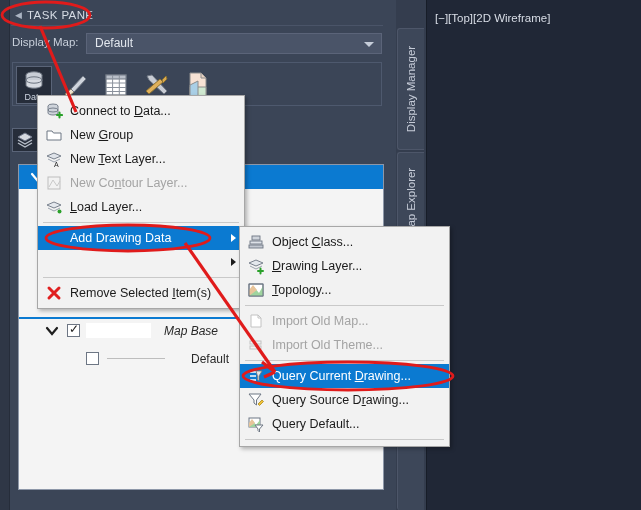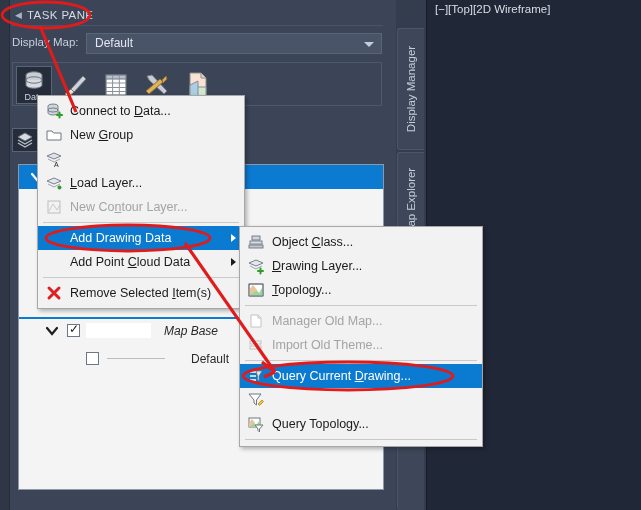--- a/index.html
+++ b/index.html
@@ -231,21 +231,21 @@
   .viewport {
     position: absolute;
     left: 426px; top: 0;
     width: 215px; height: 510px;
     background: #202736;
     border-left: 1px solid #171d28;
     box-sizing: border-box;
   }
   .viewport-label {
     position: absolute;
-    left: 8px; top: 3px;
+    left: 8px; top: 12px;
     color: #d8dde6;
     font-size: 11.5px;
     white-space: nowrap;
   }
 
   
   .menu {
     position: absolute;
     background: #f2f2f2;
     border: 1px solid #a7a7a7;
@@ -463,69 +463,69 @@
     </div>
 
     <div class="menu-item">
       <span class="mi-icon">
         <svg width="18" height="18" viewBox="0 0 18 18">
           <path d="M2 6 L9 3 L16 6 L9 9 Z" fill="#dfe3e9" stroke="#6d7683" stroke-width="0.9"></path>
           <path d="M3 9 L9 12 L15 9" fill="none" stroke="#9aa2ae" stroke-width="1"></path>
           <text x="9" y="17" font-size="7" fill="#222" font-family="Liberation Sans, sans-serif">A</text>
         </svg>
       </span>
+      <span class="mi-text">New <u>T</u>ext Layer...</span>
+    </div>
+
+    <div class="menu-item disabled">
+      <span class="mi-icon">
+        <svg width="18" height="18" viewBox="0 0 18 18">
+          <rect x="3" y="3" width="12" height="12" fill="none" stroke="#bdbdbd" stroke-width="1"></rect>
+          <path d="M4 13 L8 6 L12 12 L15 7" fill="none" stroke="#c9c9c9" stroke-width="1"></path>
+        </svg>
+      </span>
+      <span class="mi-text">New Co<u>n</u>tour Layer...</span>
     </div>
 
     <div class="menu-item">
       <span class="mi-icon">
         <svg width="18" height="18" viewBox="0 0 18 18">
           <path d="M2 7 L9 4 L16 7 L9 10 Z" fill="#e4e8ed" stroke="#6d7683" stroke-width="0.9"></path>
           <path d="M3 10 L9 13 L15 10" fill="none" stroke="#9aa2ae" stroke-width="1"></path>
           <circle cx="14.5" cy="13.5" r="2" fill="#2aa02a"></circle>
         </svg>
       </span>
       <span class="mi-text"><u>L</u>oad Layer...</span>
     </div>
 
-    <div class="menu-item disabled">
-      <span class="mi-icon">
-        <svg width="18" height="18" viewBox="0 0 18 18">
-          <rect x="3" y="3" width="12" height="12" fill="none" stroke="#bdbdbd" stroke-width="1"></rect>
-          <path d="M4 13 L8 6 L12 12 L15 7" fill="none" stroke="#c9c9c9" stroke-width="1"></path>
-        </svg>
-      </span>
-      <span class="mi-text">New Co<u>n</u>tour Layer...</span>
-    </div>
-
 
     <div class="menu-sep"></div>
 
     <div class="menu-item highlight">
       <span class="mi-text">Add Drawing Data</span>
       <span class="mi-arrow"></span>
     </div>
 
     <div class="menu-item">
-      <span class="mi-text">Add Point <u>C</u>loud Data</span>
       <span class="mi-arrow"></span>
     </div>
 
     <div class="menu-sep"></div>
 
     <div class="menu-item">
       <span class="mi-icon">
         <svg width="18" height="18" viewBox="0 0 18 18">
           <path d="M4 4 L14 14 M14 4 L4 14" stroke="#e02020" stroke-width="3" stroke-linecap="round"></path>
         </svg>
       </span>
       <span class="mi-text">Remove Selected <u>I</u>tem(s)</span>
     </div>
   </div>
 
-  <div class="menu" style="left:239px; top:226px; width:244px; padding:3px 0;">
+  <div class="menu" style="left:239px; top:226px; width:211px; padding:3px 0;">
 
     <div class="menu-item">
       <span class="mi-icon">
         <svg width="18" height="18" viewBox="0 0 18 18">
           <rect x="5" y="3" width="8" height="4" fill="#cfd4db" stroke="#6d7683" stroke-width="0.9"></rect>
           <rect x="3" y="8" width="12" height="3" fill="#dde1e7" stroke="#6d7683" stroke-width="0.9"></rect>
           <rect x="2" y="12" width="14" height="3" fill="#c2c7d0" stroke="#6d7683" stroke-width="0.9"></rect>
         </svg>
       </span>
       <span class="mi-text">Object <u>C</u>lass...</span>
@@ -557,21 +557,21 @@
 
     <div class="menu-sep"></div>
 
     <div class="menu-item disabled">
       <span class="mi-icon">
         <svg width="18" height="18" viewBox="0 0 18 18">
           <path d="M4 3 h7 l3 3 v9 H4 Z" fill="#ffffff" stroke="#c2c2c2" stroke-width="1"></path>
           <path d="M11 3 v3 h3" fill="none" stroke="#c2c2c2" stroke-width="1"></path>
         </svg>
       </span>
-      <span class="mi-text">Manager Old Map...</span>
+      <span class="mi-text">Import Old Map...</span>
     </div>
 
     <div class="menu-item disabled">
       <span class="mi-icon">
         <svg width="18" height="18" viewBox="0 0 18 18">
           <rect x="3" y="5" width="11" height="3" fill="none" stroke="#c2c2c2" stroke-width="1"></rect>
           <rect x="3" y="10" width="11" height="3" fill="none" stroke="#c2c2c2" stroke-width="1"></rect>
         </svg>
       </span>
       <span class="mi-text">Import Old Theme...</span>
@@ -589,32 +589,33 @@
       <span class="mi-text">Query Current <u>D</u>rawing...</span>
     </div>
 
     <div class="menu-item">
       <span class="mi-icon">
         <svg width="18" height="18" viewBox="0 0 18 18">
           <path d="M2 3 h12 L9.5 9 v5 L7 12 V9 Z" fill="#ffffff" stroke="#6d7683" stroke-width="1"></path>
           <path d="M11 13 L15 9 L16.5 10.5 L12.5 14.5 Z" fill="#f0c23a" stroke="#b08a16" stroke-width="0.8"></path>
         </svg>
       </span>
+      <span class="mi-text">Query Source D<u>r</u>awing...</span>
     </div>
 
     <div class="menu-item">
       <span class="mi-icon">
         <svg width="18" height="18" viewBox="0 0 18 18">
           <rect x="2" y="3" width="11" height="9" fill="#ffffff" stroke="#6d7683" stroke-width="1"></rect>
           <path d="M2 12 L6 6 L9 10 L13 5 V12 Z" fill="#9fd49f"></path>
           <path d="M2 8 L5 4 L8 8 L2 12 Z" fill="#e8c49a"></path>
           <path d="M8 10 h8 L12.5 14 v3 L11 15.5 v-1.5 Z" fill="#ffffff" stroke="#6d7683" stroke-width="1"></path>
         </svg>
       </span>
-      <span class="mi-text">Query Topology...</span>
+      <span class="mi-text">Query Default...</span>
     </div>
 
     <div class="menu-sep"></div>
 
   </div>
 
   <svg class="overlay" viewBox="0 0 641 510">
 
     <path d="M40 26 L76 112" stroke="#e01b1b" stroke-width="3.2" fill="none"></path>
 

